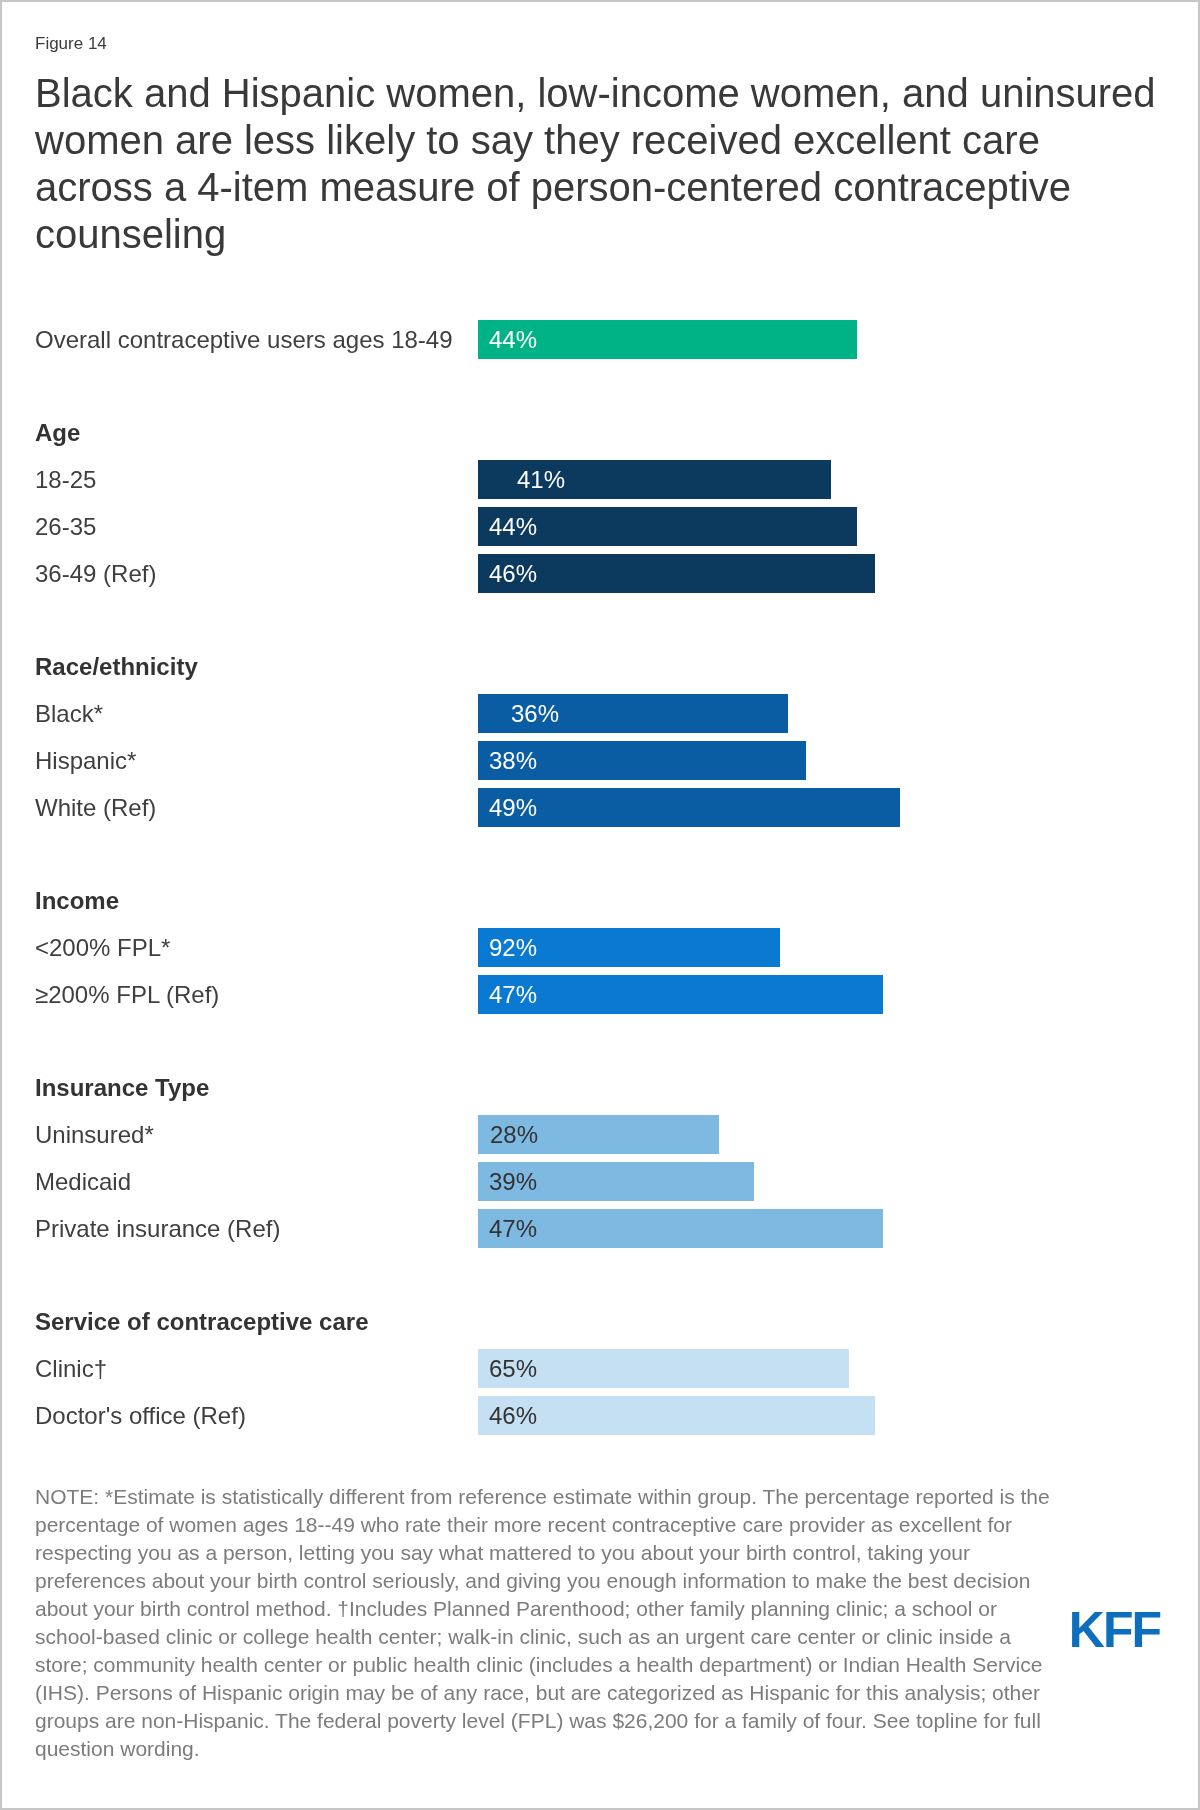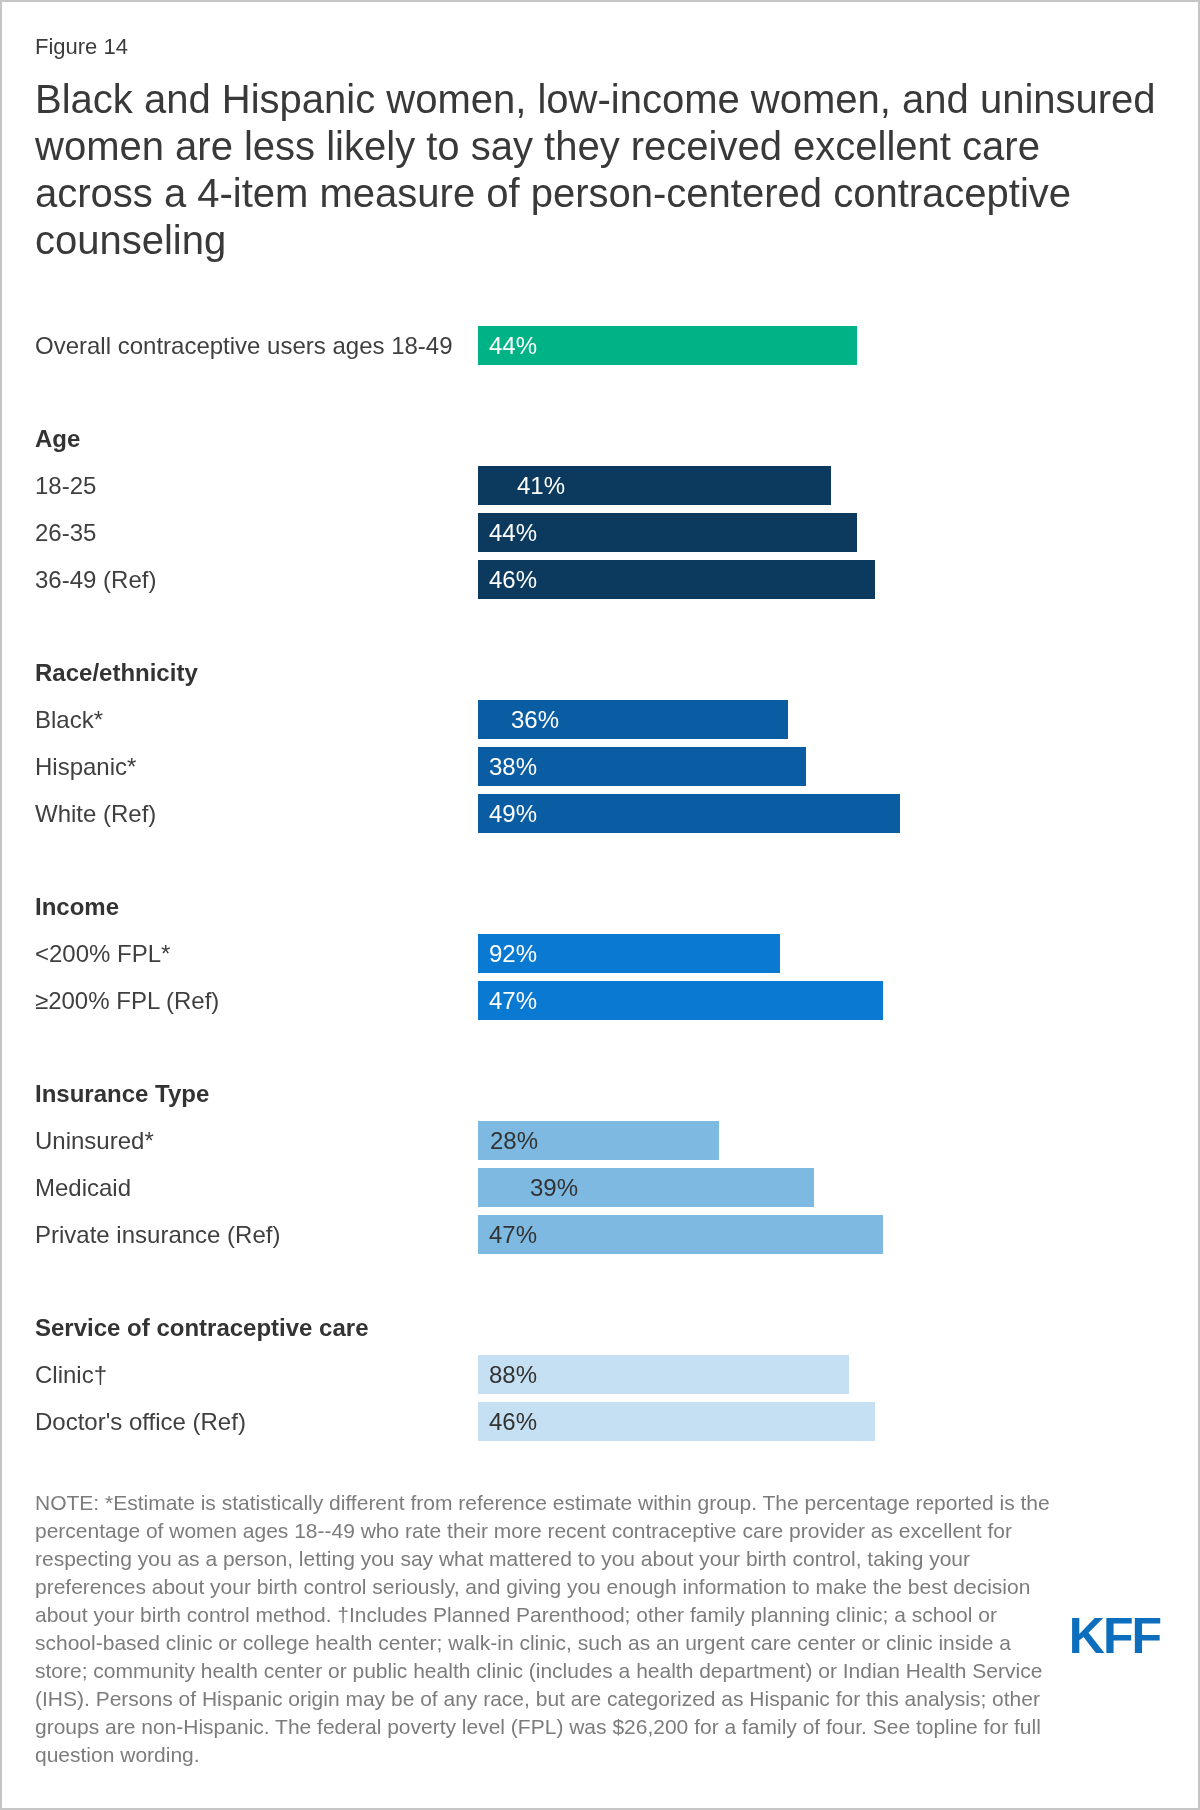--- a/index.html
+++ b/index.html
@@ -9,21 +9,21 @@
     width: 1200px;
     height: 1810px;
     background: #ffffff;
     border: 2px solid #c6c6c6;
     font-family: "Liberation Sans", "DejaVu Sans", sans-serif;
     color: #3a3a3a;
     overflow: hidden;
   }
   .content { padding: 24px 36px 0 33px; }
   .figure-label {
-    font-size: 22px;
+    font-size: 17px;
     color: #3c3c3c;
     margin-top: 8px;
   }
   .title {
     font-size: 40px;
     font-weight: 400;
     line-height: 47px;
     color: #393939;
     margin: 16px 0 0 0;
     max-width: 1130px;
@@ -177,41 +177,41 @@
             <div class="row-label">Uninsured*</div>
             <div class="bar-area">
               <div class="bar" style="width: 241px; background: rgb(126, 185, 226);">
                 <span style="color: rgb(51, 51, 51); padding-left: 12px;">28%</span>
               </div>
             </div>
           </div>
           <div class="row">
             <div class="row-label">Medicaid</div>
             <div class="bar-area">
-              <div class="bar" style="width: 336px; background: rgb(126, 185, 226); padding-left: 41px;">
+              <div class="bar" style="width: 276px; background: rgb(126, 185, 226);">
                 <span style="color: rgb(51, 51, 51);">39%</span>
               </div>
             </div>
           </div>
           <div class="row">
             <div class="row-label">Private insurance (Ref)</div>
             <div class="bar-area">
               <div class="bar" style="width: 405px; background: rgb(126, 185, 226);">
                 <span style="color: rgb(51, 51, 51);">47%</span>
               </div>
             </div>
           </div>
         </div>
         <div class="group">
           <div class="group-header">Service of contraceptive care</div>
           <div class="row">
             <div class="row-label">Clinic†</div>
             <div class="bar-area">
               <div class="bar" style="width: 371px; background: rgb(197, 224, 242);">
-                <span style="color: rgb(51, 51, 51);">88%</span>
+                <span style="color: rgb(51, 51, 51);">65%</span>
               </div>
             </div>
           </div>
           <div class="row">
             <div class="row-label">Doctor's office (Ref)</div>
             <div class="bar-area">
               <div class="bar" style="width: 397px; background: rgb(197, 224, 242);">
                 <span style="color: rgb(51, 51, 51);">46%</span>
               </div>
             </div>

